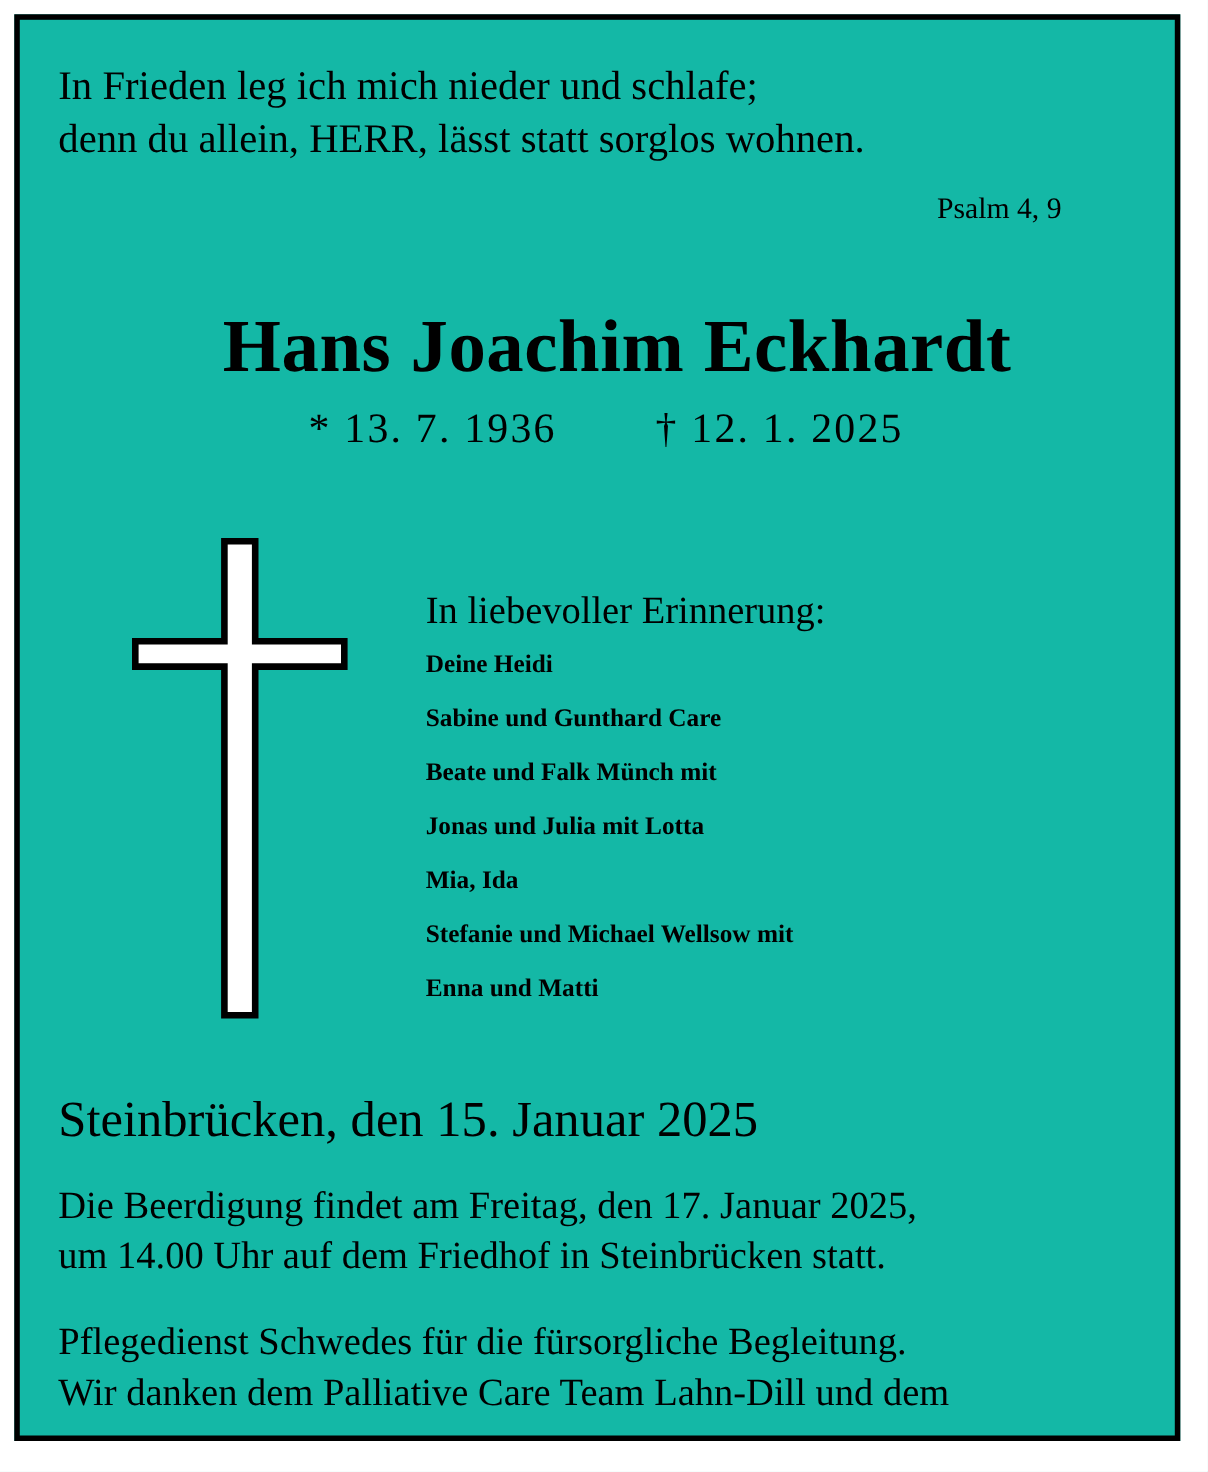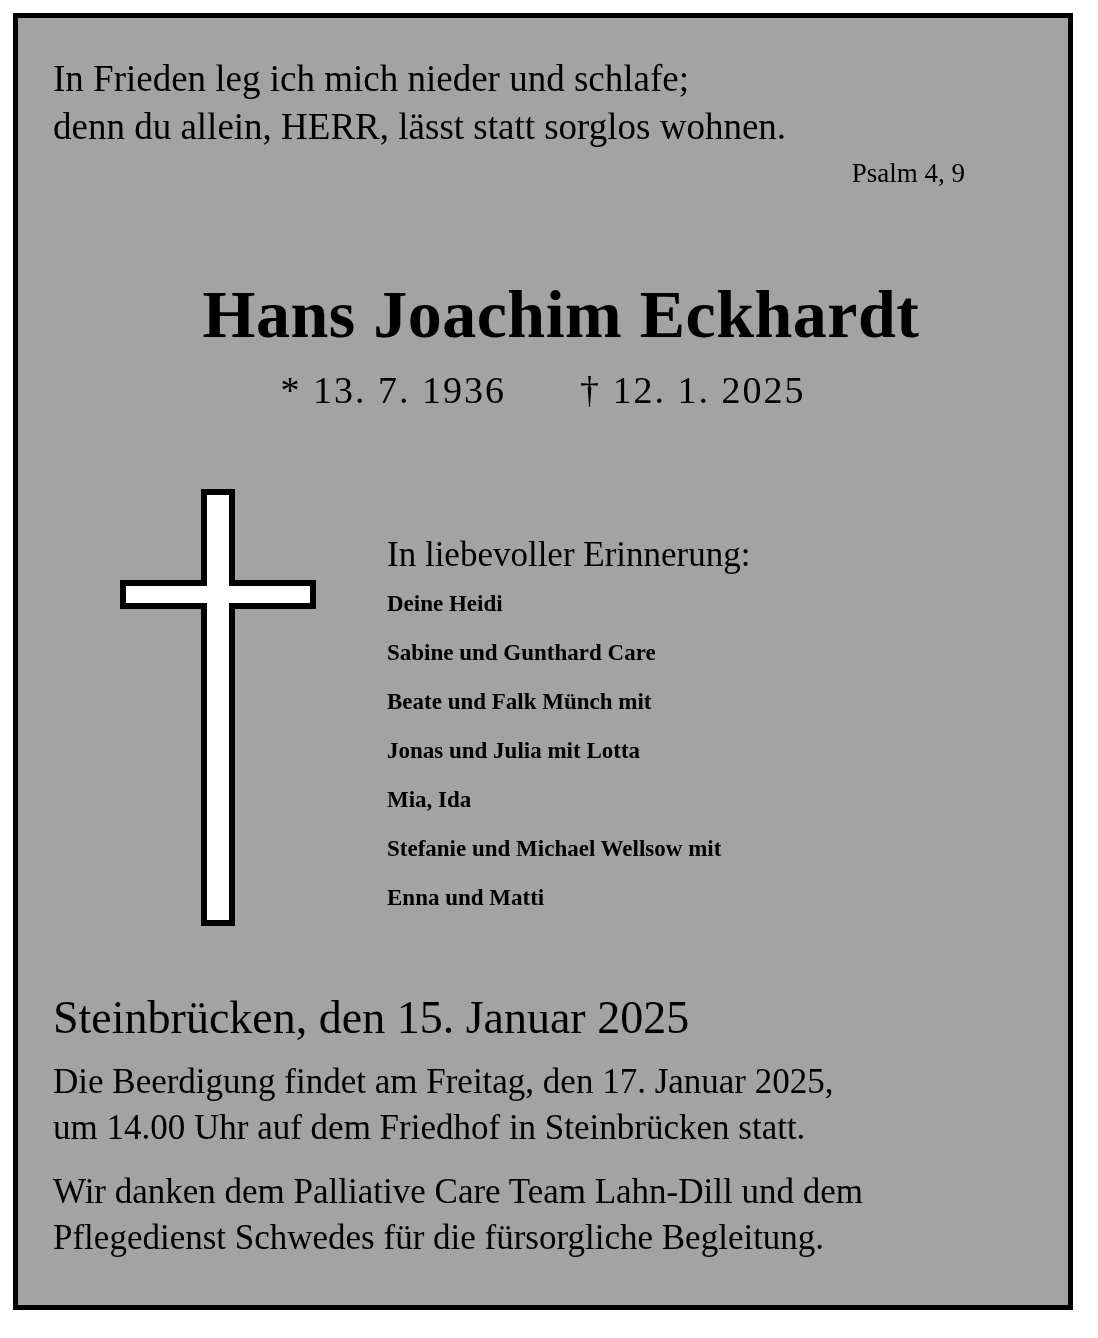--- a/index.html
+++ b/index.html
@@ -15,21 +15,21 @@
     overflow: hidden;
   }
 
   .notice-card {
     position: absolute;
     left: 13px;
     top: 13px;
     width: 1060px;
     height: 1297px;
     border: 5px solid #000000;
-    background: #a3a3a3;
+    background: #14b8a6;
     box-sizing: border-box;
   }
 
   .inner {
     position: relative;
     width: 100%;
     height: 100%;
   }
 
   
@@ -38,21 +38,21 @@
     left: 35px;
     top: 37px;
     width: 960px;
   }
   .verse-line {
     font-size: 37px;
     line-height: 48px;
     white-space: nowrap;
   }
   .verse-source {
-    margin-top: 6px;
+    margin-top: 22px;
     font-size: 27px;
     line-height: 32px;
     text-align: right;
     padding-right: 48px;
   }
 
   
   .name-block {
     position: absolute;
     left: 0;
@@ -66,21 +66,21 @@
     line-height: 82px;
     letter-spacing: 0.5px;
     padding-left: 36px;
   }
   .dates-row {
     margin-top: 12px;
     font-size: 38px;
     line-height: 46px;
   }
   .date-birth { margin-right: 74px; }
-  .sym { letter-spacing: 2px; }
+  .sym { letter-spacing: 2px; margin-left: 16px; }
 
   
   .cross-wrap {
     position: absolute;
     left: 80px;
     top: 455px;
     width: 230px;
     height: 465px;
   }
 
@@ -109,21 +109,21 @@
     left: 35px;
     top: 977px;
     width: 1000px;
   }
   .place-date {
     font-size: 46px;
     line-height: 46px;
     white-space: nowrap;
   }
   .para {
-    margin-top: 18px;
+    margin-top: 32px;
   }
   .para-line {
     font-size: 35px;
     line-height: 46px;
     white-space: nowrap;
   }
 </style>
 </head>
 <body>
 
@@ -174,19 +174,19 @@
 
     <div class="footer">
       <div class="place-date">Steinbrücken, den 15. Januar 2025</div>
 
       <div class="para">
         <div class="para-line">Die Beerdigung findet am Freitag, den 17. Januar 2025,</div>
         <div class="para-line">um 14.00 Uhr auf dem Friedhof in Steinbrücken statt.</div>
       </div>
 
       <div class="para">
+        <div class="para-line">Pflegedienst Schwedes für die fürsorgliche Begleitung.</div>
         <div class="para-line">Wir danken dem Palliative Care Team Lahn-Dill und dem</div>
-        <div class="para-line">Pflegedienst Schwedes für die fürsorgliche Begleitung.</div>
       </div>
     </div>
 
   </div>
 </div>
 
 </body></html>

